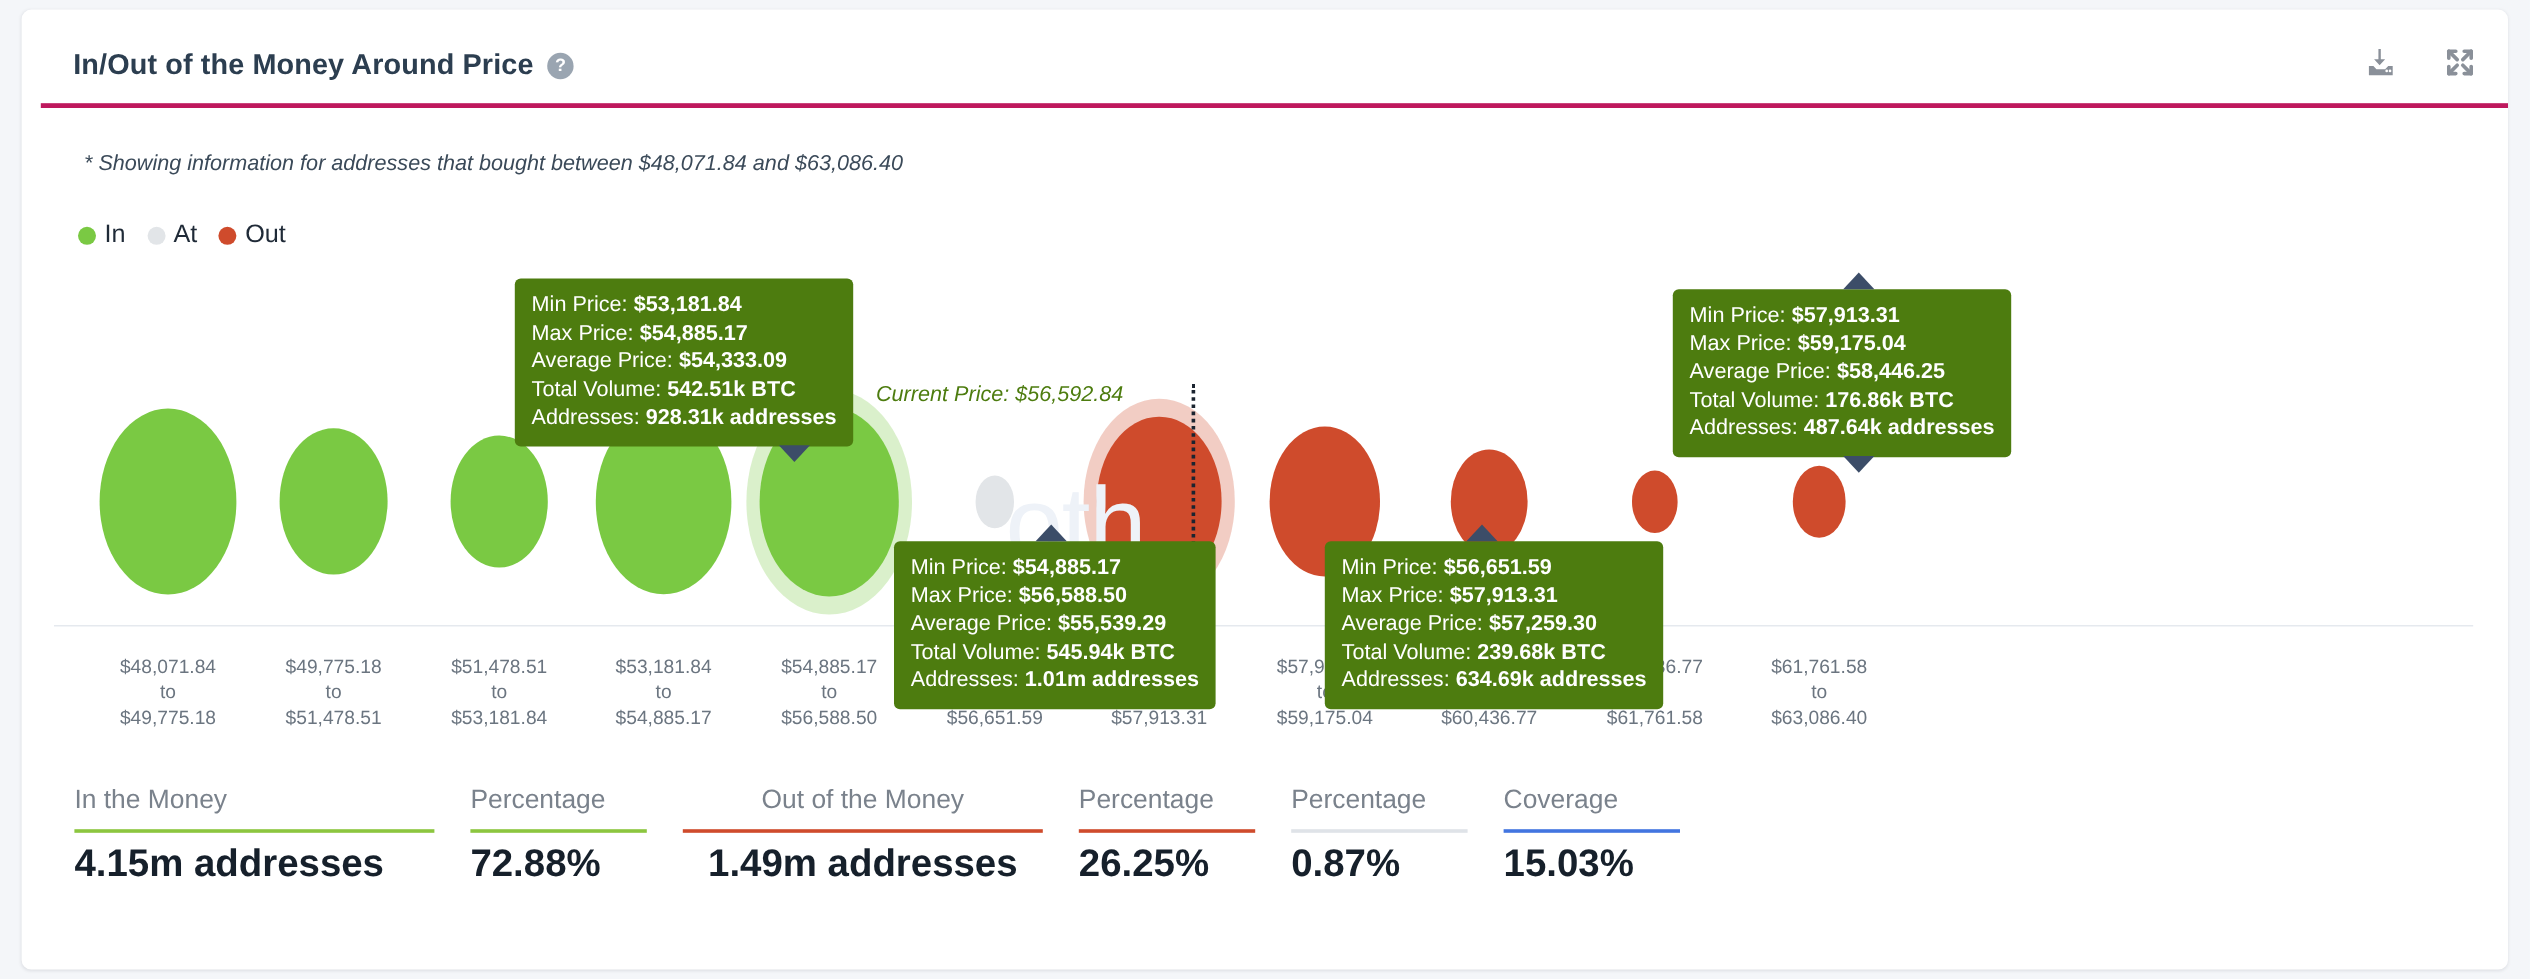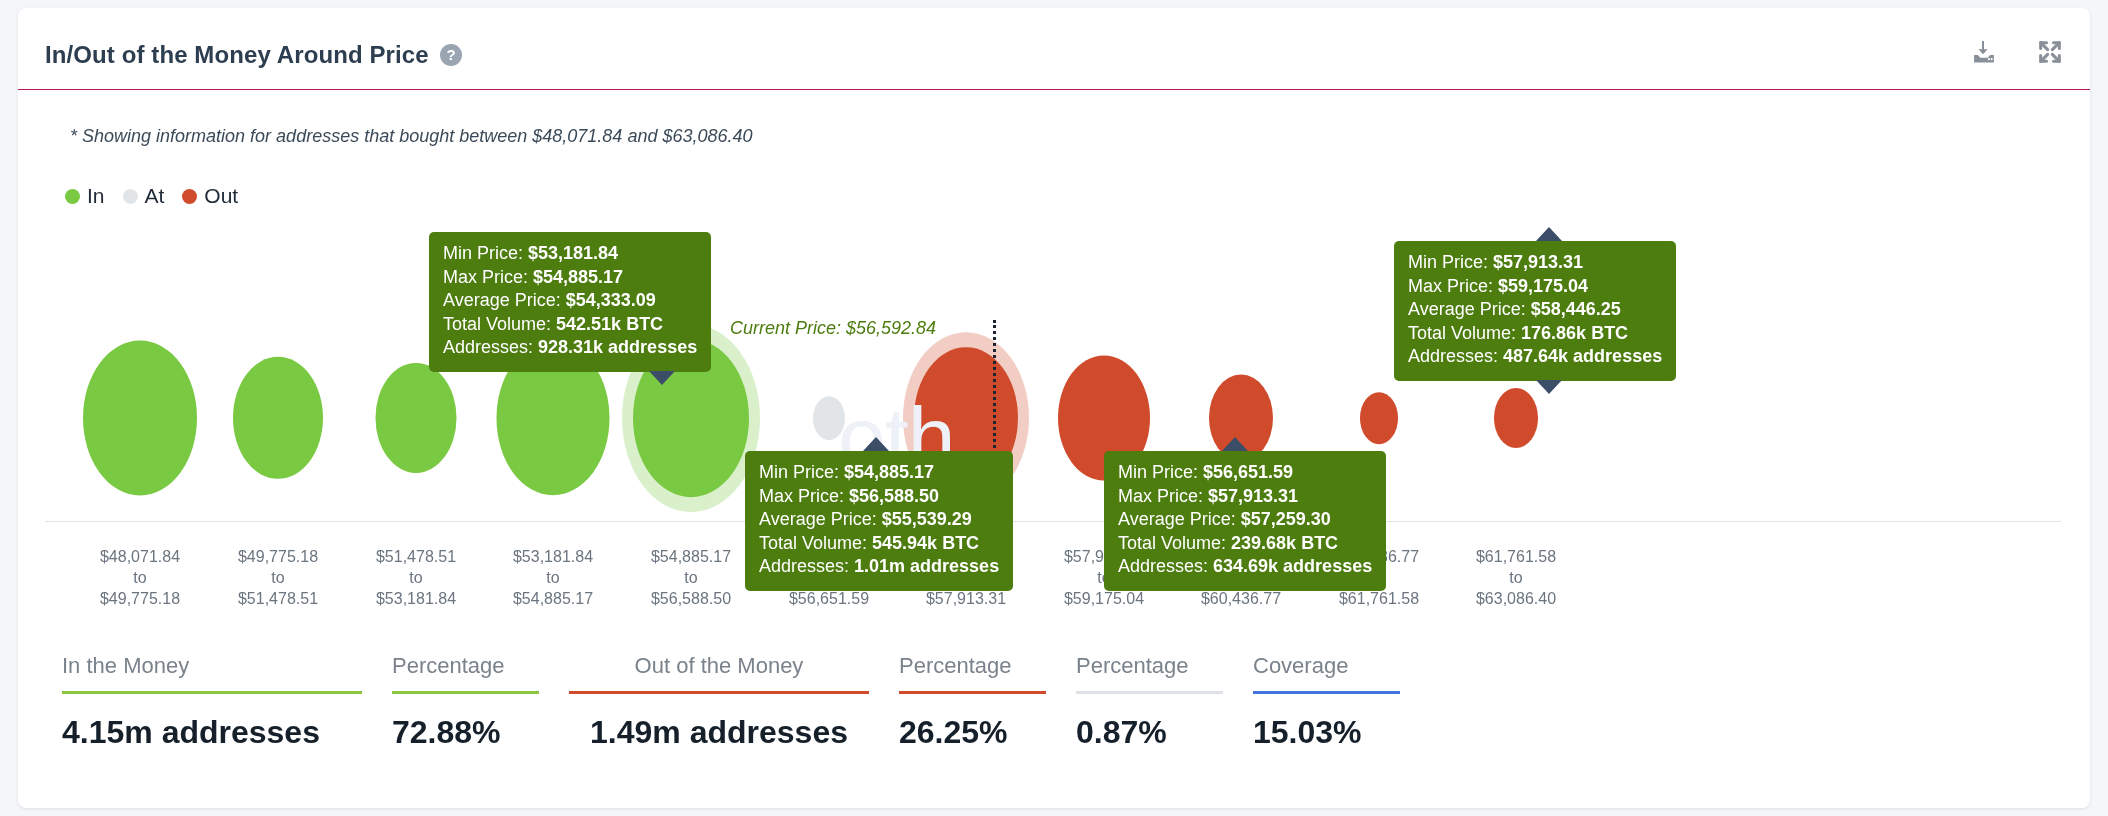--- a/index.html
+++ b/index.html
@@ -23,22 +23,23 @@
     height: 800px;
     background: #ffffff;
     border-radius: 8px;
     box-shadow: 0 1px 3px rgba(16,24,40,.10);
     overflow: hidden;
   }
   
   .card-header {
     position: relative;
     height: 82px;
-    border-bottom: 1px solid #be185d;
+    border-bottom: 4px solid #be185d;
     box-sizing: border-box;
+    margin-left: 16px;
   }
   .card-title {
     position: absolute;
     left: 27px;
     top: 33px;
     font-size: 24px;
     font-weight: 700;
     color: #2c3e50;
     letter-spacing: .1px;
     white-space: nowrap;
@@ -217,21 +218,21 @@
     font-size: 22px;
     color: #7a828c;
     padding-bottom: 12px;
     white-space: nowrap;
   }
   .stat-rule { height: 3px; width: 100%; }
   .stat-value {
     font-size: 32px;
     font-weight: 700;
     color: #16202b;
-    padding-top: 20px;
+    padding-top: 7px;
     white-space: nowrap;
   }
 </style>
 </head>
 <body>
 
 <div id="root">
   <div class="card">
 
     <div class="card-header">

